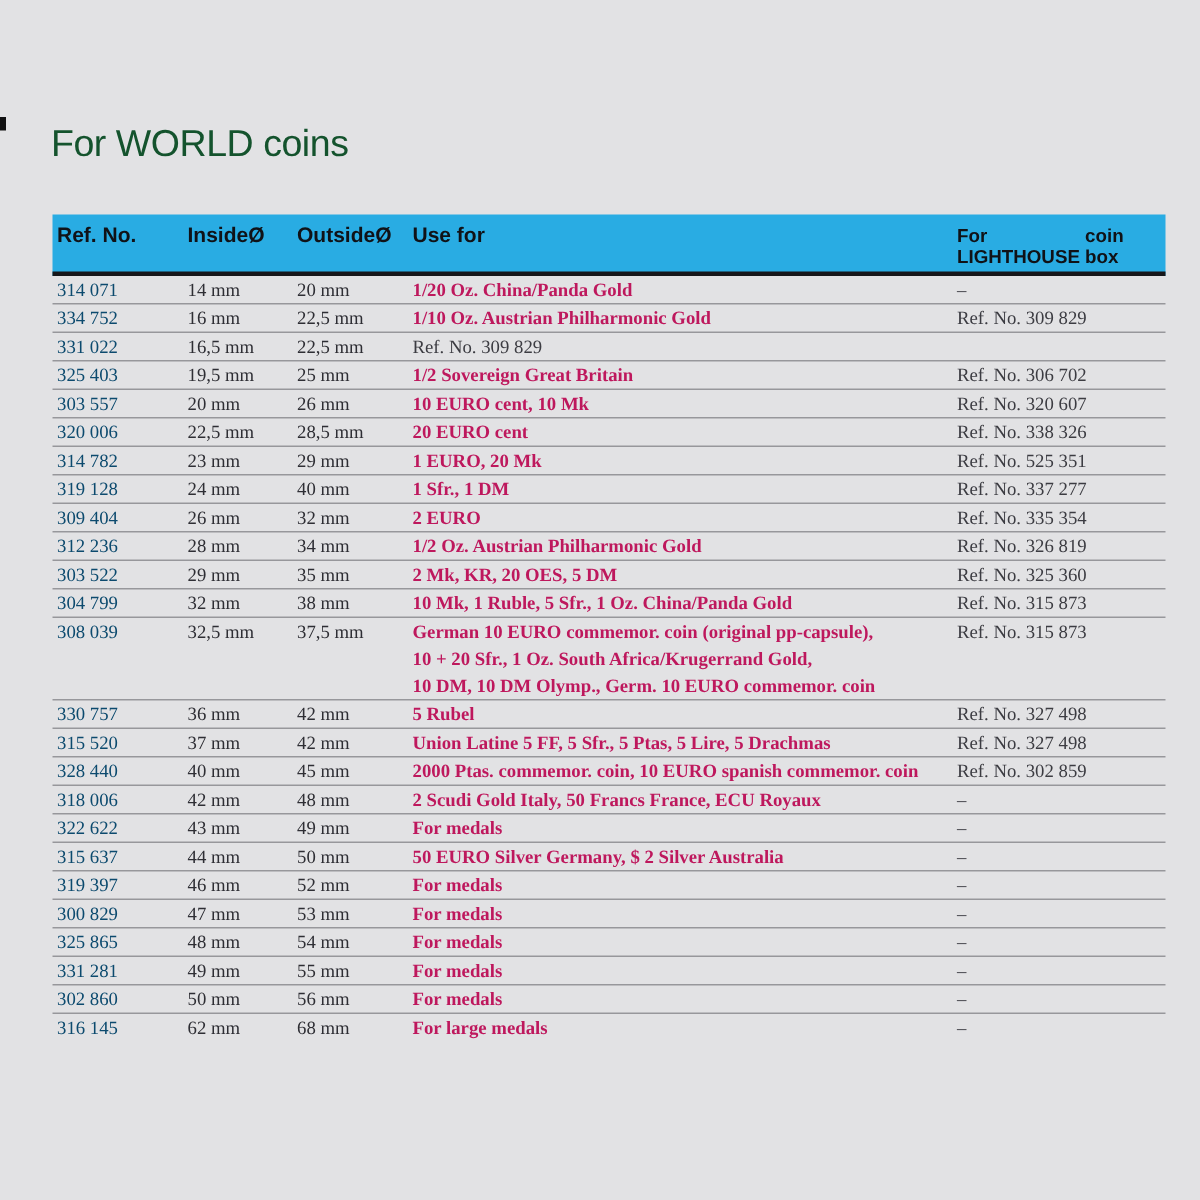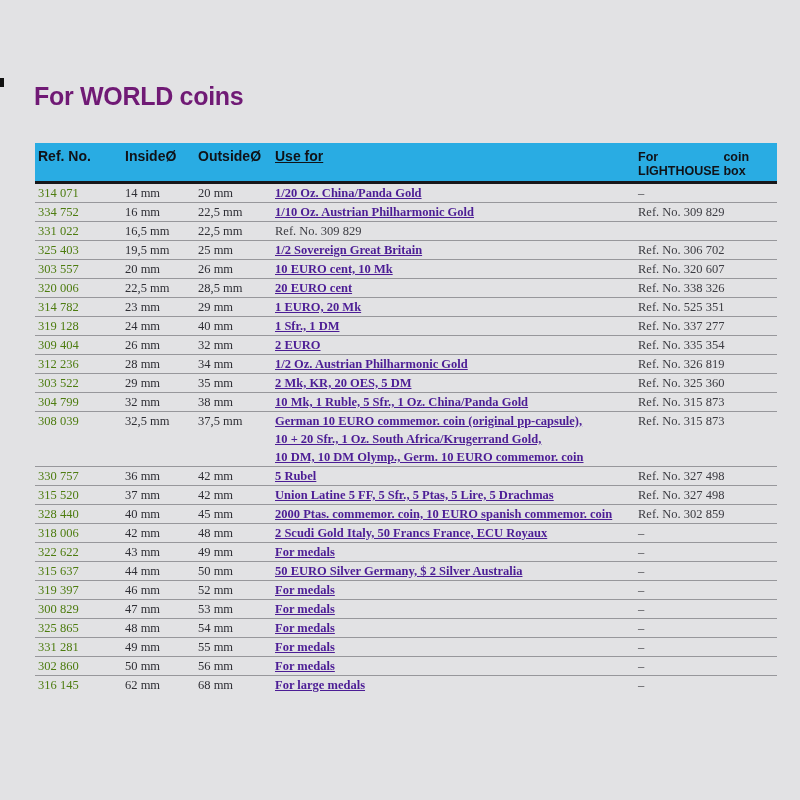--- a/index.html
+++ b/index.html
@@ -15,23 +15,23 @@
     position: absolute;
     left: 0; top: 78px;
     width: 4px; height: 9px;
     background: #111;
   }
   .title {
     position: absolute;
     left: 34px; top: 82px;
     margin: 0;
     font-size: 25px;
-    font-weight: 700;
+    font-weight: 400;
     letter-spacing: -0.3px;
-    color: #701a75;
+    color: #14532d;
     font-family: "Liberation Sans", sans-serif;
   }
   .table {
     position: absolute;
     left: 35px; top: 143px;
     width: 742px;
   }
   .thead {
     display: flex;
     align-items: flex-start;
@@ -43,39 +43,39 @@
     color: #101217;
     font-weight: 700;
     font-size: 14px;
     line-height: 15px;
   }
   .thead .hstack { display: flex; flex-direction: row; }
   .thead .small { font-size: 12.5px; line-height: 14px; padding-top: 1px; }
   .c1 { width: 90px; box-sizing: border-box; padding-left: 3px; flex: none; }
   .c2 { width: 73px;  box-sizing: border-box; flex: none; }
   .c3 { width: 77px;  box-sizing: border-box; flex: none; }
-  .c4 { width: 363px; box-sizing: border-box; flex: none; text-decoration: underline; }
+  .c4 { width: 363px; box-sizing: border-box; flex: none; }
   .c5 { width: 127px; box-sizing: border-box; flex: none; }
   .tbody { width: 100%; }
   .trow {
     display: flex;
     align-items: flex-start;
     min-height: 19px;
     box-sizing: border-box;
     border-bottom: 1px solid #97979b;
     font-family: "Liberation Serif", serif;
     font-size: 12.5px;
     line-height: 18px;
   }
   .trow:last-child { border-bottom: none; }
-  .cell-ref     { color: #4d7c0f; }
+  .cell-ref     { color: #0c4a6e; }
   .cell-inside  { color: #2e2e34; }
   .cell-outside { color: #2e2e34; }
   .cell-use {
-    color: #4c1d95;
+    color: #be185d;
     font-weight: 700;
     white-space: pre-line;
   }
   .cell-box { color: #3c3c42; }
 </style>
 </head>
 <body>
 
 <div class="page">
 

